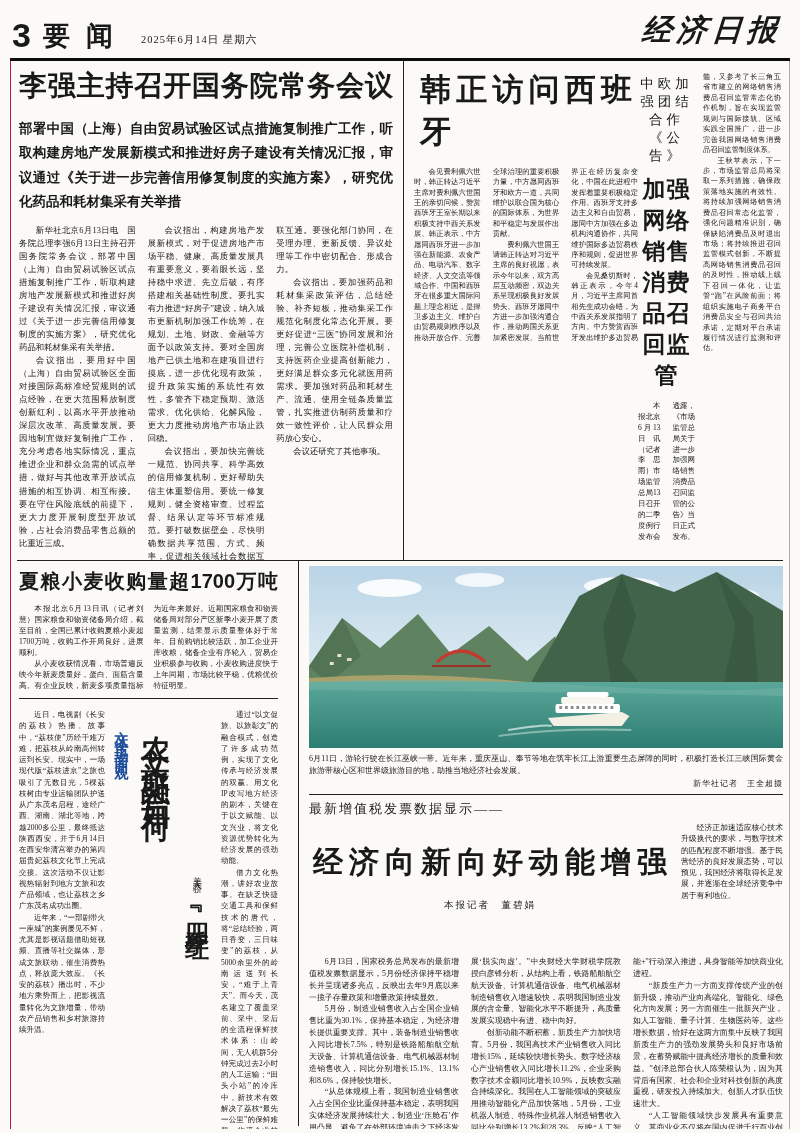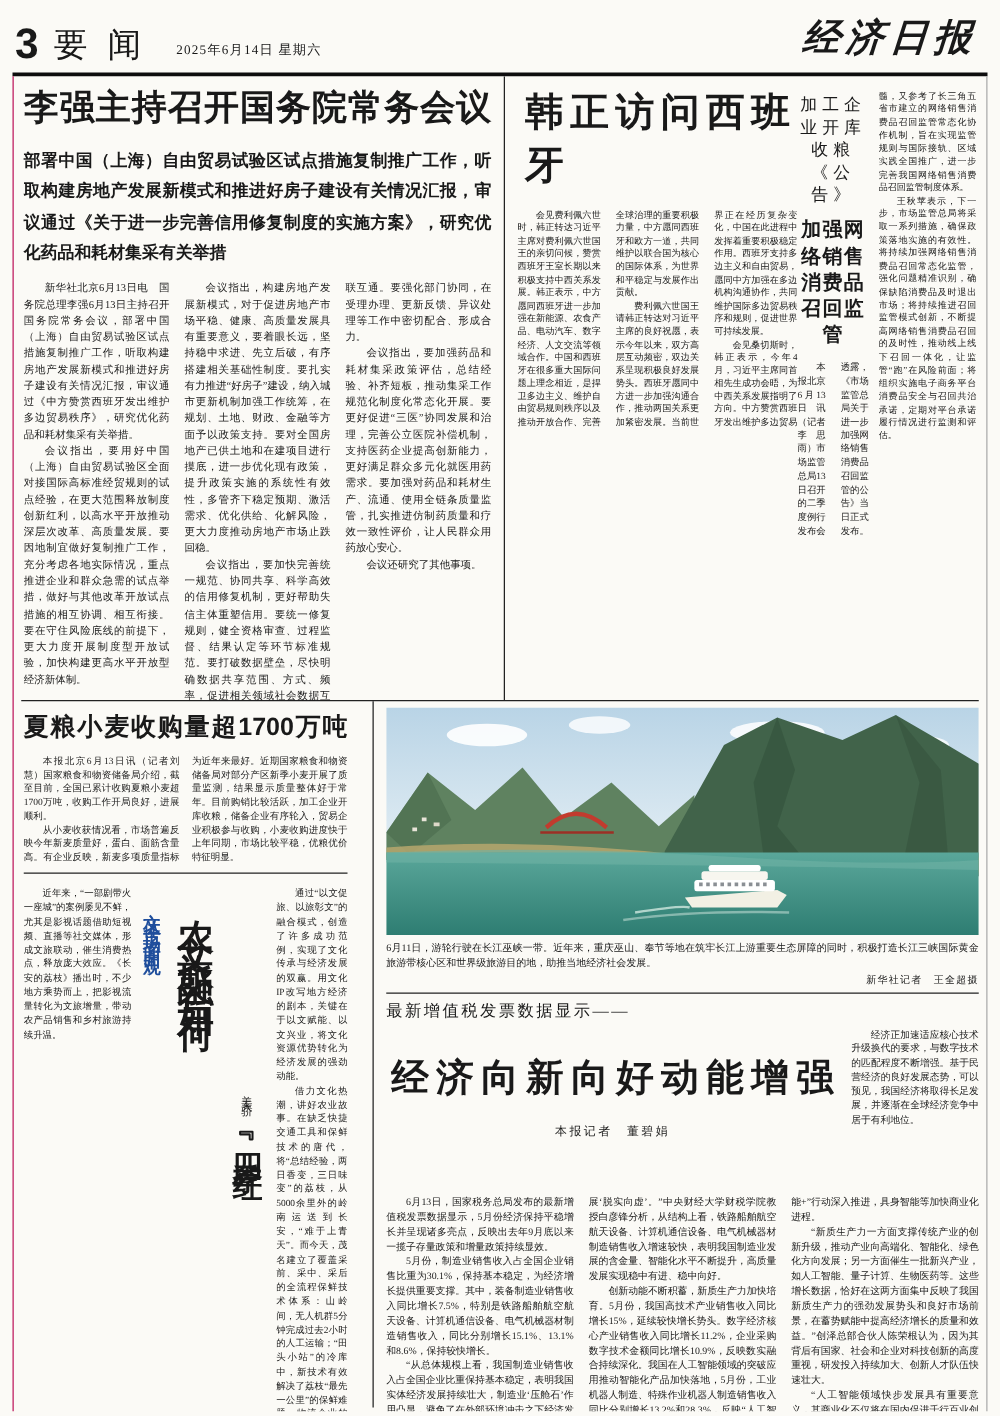--- a/index.html
+++ b/index.html
@@ -5,40 +5,40 @@
   * { margin:0; padding:0; box-sizing:border-box; }
   html,body { background:#e8e6e0; }
   .page {
     width:800px; height:1133px; margin:0 auto; background:#fbfaf6;
     padding:8px 10px 0; overflow:hidden; color:#191919;
     font-family:"Liberation Serif", serif;
   }
   
   .hdr { display:flex; align-items:flex-end; gap:12px; padding:2px 4px 7px 2px; border-bottom:3px solid #0d0d0d; }
   .hdr-num { font-family:"Liberation Sans", sans-serif; font-size:34px; font-weight:bold; line-height:.9; }
-  .hdr-sec { font-size:27px; font-weight:normal; letter-spacing:16px; line-height:1; padding-bottom:1px; }
+  .hdr-sec { font-size:27px; font-weight:bold; letter-spacing:16px; line-height:1; padding-bottom:1px; }
   .hdr-date { font-size:10.5px; padding-bottom:4px; letter-spacing:1px; }
   .hdr-logo { margin-left:auto; font-size:30px; font-weight:bold; font-style:italic; letter-spacing:5px; padding-right:4px; transform:skewX(-4deg); }
   
   .content { border-left:1px solid #be185d; border-right:1px solid #aaa; padding:0 6px; height:1068px; overflow:hidden; }
   .rule { border:none; border-top:1px solid #222; margin:5px 0; }
   .para { text-indent:2em; text-align:justify; }
   
   .top-row { display:flex; height:500px; border-bottom:1px solid #222; }
   .art-liqiang { width:386px; padding:6px 10px 0 2px; }
   .lq-headline { font-family:"Liberation Sans", sans-serif; font-size:28px; font-weight:bold; text-align:justify; text-align-last:justify; margin-bottom:12px; }
   .lq-subtitle { font-size:13.5px; font-weight:bold; line-height:1.8; text-align:justify; margin-bottom:10px; }
   .lq-body { column-count:3; column-gap:12px; column-fill:auto; height:350px; overflow:hidden; font-size:8.4px; line-height:1.55; }
   .top-right { flex:1; border-left:1px solid #222; padding:6px 2px 0 10px; display:flex; flex-direction:row; }
   .hz-headline { font-size:31px; font-weight:bold; text-align:justify; text-align-last:justify; padding:2px 6px; margin-bottom:12px; }
   .hz-body { column-count:3; column-gap:12px; column-fill:auto; height:182px; overflow:hidden; font-size:7.3px; line-height:1.42; }
   .recall { display:flex; gap:8px; flex:1; padding-top:3px; }
   .recall-main { flex:1; }
   .recall-kicker { text-align:center; font-size:13.5px; letter-spacing:4px; margin:5px 0 9px; }
-  .recall-headline { font-family:"Liberation Sans", sans-serif; text-align:center; font-size:16px; font-weight:bold; letter-spacing:1px; margin-bottom:10px; }
+  .recall-headline { font-family:"Liberation Sans", sans-serif; text-align:center; font-size:23px; font-weight:bold; letter-spacing:1px; margin-bottom:10px; }
   .recall-body { column-count:2; column-gap:12px; column-fill:auto; height:152px; overflow:hidden; font-size:7.5px; line-height:1.45; }
   .recall-side { width:78px; font-size:7.2px; line-height:1.45; overflow:hidden; padding-top:2px; }
   .recall-side .para { text-indent:0; }
   .recall-side .para + .para { text-indent:2em; }
   
   .bottom-row { display:flex; height:565px; }
   .left-rail { width:282px; border-right:1px solid #222; padding:7px 20px 0 2px; }
   .wh-headline { font-family:"Liberation Sans", sans-serif; font-size:20px; font-weight:bold; text-align:justify; text-align-last:justify; margin-bottom:8px; }
   .wh-body { column-count:2; column-gap:10px; column-fill:auto; height:90px; overflow:hidden; font-size:7.6px; line-height:1.45; }
   .culture { display:flex; gap:7px; height:432px; overflow:hidden; padding-top:5px; }
@@ -75,42 +75,42 @@
   </div>
 
   <div class="content">
 
     <div class="top-row">
 
       <div class="art-liqiang">
         <div class="lq-headline">李强主持召开国务院常务会议</div>
         <div class="lq-subtitle">部署中国（上海）自由贸易试验区试点措施复制推广工作，听取构建房地产发展新模式和推进好房子建设有关情况汇报，审议通过《关于进一步完善信用修复制度的实施方案》，研究优化药品和耗材集采有关举措</div>
         <div class="lq-body">
-            <p class="para">新华社北京6月13日电　国务院总理李强6月13日主持召开国务院常务会议，部署中国（上海）自由贸易试验区试点措施复制推广工作，听取构建房地产发展新模式和推进好房子建设有关情况汇报，审议通过《中方赞赏西班牙发出维护多边贸易秩序》，研究优化药品和耗材集采有关举措。</p>
-            <p class="para">会议指出，要用好中国（上海）自由贸易试验区全面对接国际高标准经贸规则的试点经验，在更大范围释放制度创新红利，以高水平开放推动深层次改革、高质量发展。要因地制宜做好复制推广工作，充分考虑各地实际情况，重点推进企业和群众急需的试点举措，做好与其他改革开放试点措施的相互协调、相互衔接。要在守住风险底线的前提下，更大力度开展制度型开放试验，加快构建更高水平开放型经济新体制。</p>
+            <p class="para">新华社北京6月13日电　国务院总理李强6月13日主持召开国务院常务会议，部署中国（上海）自由贸易试验区试点措施复制推广工作，听取构建房地产发展新模式和推进好房子建设有关情况汇报，审议通过《关于进一步完善信用修复制度的实施方案》，研究优化药品和耗材集采有关举措。</p>
+            <p class="para">会议指出，要用好中国（上海）自由贸易试验区全面对接国际高标准经贸规则的试点经验，在更大范围释放制度创新红利，以高水平开放推动深层次改革、高质量发展。要因地制宜做好复制推广工作，充分考虑各地实际情况，重点推进企业和群众急需的试点举措，做好与其他改革开放试点措施的相互协调、相互衔接。要在守住风险底线的前提下，更大力度开展制度型开放试验，占社会消费品零售总额的比重近三成。</p>
             <p class="para">会议指出，构建房地产发展新模式，对于促进房地产市场平稳、健康、高质量发展具有重要意义，要着眼长远，坚持稳中求进、先立后破，有序搭建相关基础性制度。要扎实有力推进“好房子”建设，纳入城市更新机制加强工作统筹，在规划、土地、财政、金融等方面予以政策支持。要对全国房地产已供土地和在建项目进行摸底，进一步优化现有政策，提升政策实施的系统性有效性，多管齐下稳定预期、激活需求、优化供给、化解风险，更大力度推动房地产市场止跌回稳。</p>
             <p class="para">会议指出，要加快完善统一规范、协同共享、科学高效的信用修复机制，更好帮助失信主体重塑信用。要统一修复规则，健全资格审查、过程监督、结果认定等环节标准规范。要打破数据壁垒，尽快明确数据共享范围、方式、频率，促进相关领域社会数据互联互通。要强化部门协同，在受理办理、更新反馈、异议处理等工作中密切配合、形成合力。</p>
             <p class="para">会议指出，要加强药品和耗材集采政策评估，总结经验、补齐短板，推动集采工作规范化制度化常态化开展。要更好促进“三医”协同发展和治理，完善公立医院补偿机制，支持医药企业提高创新能力，更好满足群众多元化就医用药需求。要加强对药品和耗材生产、流通、使用全链条质量监管，扎实推进仿制药质量和疗效一致性评价，让人民群众用药放心安心。</p>
             <p class="para">会议还研究了其他事项。</p>
           </div>
       </div>
 
       <div class="top-right">
         <div>
           <div class="hz-headline">韩正访问西班牙</div>
           <div class="hz-body">
               <p class="para">会见费利佩六世时，韩正转达习近平主席对费利佩六世国王的亲切问候，赞赏西班牙王室长期以来积极支持中西关系发展。韩正表示，中方愿同西班牙进一步加强在新能源、农食产品、电动汽车、数字经济、人文交流等领域合作。中国和西班牙在很多重大国际问题上理念相近，是捍卫多边主义、维护自由贸易规则秩序以及推动开放合作、完善全球治理的重要积极力量，中方愿同西班牙和欧方一道，共同维护以联合国为核心的国际体系，为世界和平稳定与发展作出贡献。</p>
               <p class="para">费利佩六世国王请韩正转达对习近平主席的良好祝愿，表示今年以来，双方高层互动频密，双边关系呈现积极良好发展势头。西班牙愿同中方进一步加强沟通合作，推动两国关系更加紧密发展。当前世界正在经历复杂变化，中国在此进程中发挥着重要积极稳定作用。西班牙支持多边主义和自由贸易，愿同中方加强在多边机构沟通协作，共同维护国际多边贸易秩序和规则，促进世界可持续发展。</p>
               <p class="para">会见桑切斯时，韩正表示，今年4月，习近平主席同首相先生成功会晤，为中西关系发展指明了方向。中方赞赏西班牙发出维护多边贸易秩序、捍卫国际公平正义的声音，体现了中西关系对维护世界稳定和繁荣的重要意义。中方愿同西班牙一道，以两国建立全面战略伙伴关系20周年为契机，保持高层交往，深入推进互利合作，进一步加强在联合国、世界贸易组织等重要多边机制中的沟通协作和相互支持。在当前变乱交织的国际形势下，中欧加强团结合作，维护多边主义和自由贸易，有利于中欧，也有助于世界经济稳定。希望西班牙继续为促进中欧关系健康发展发挥积极作用。</p>
             </div>
         </div>
         <hr class="rule">
         <div class="recall">
           <div class="recall-main">
-            <div class="recall-kicker">加工企业开库收粮《公告》</div>
+            <div class="recall-kicker">中欧加强团结合作《公告》</div>
             <div class="recall-headline">加强网络销售消费品召回监管</div>
             <div class="recall-body">
                 <p class="para">本报北京6月13日讯（记者李思雨）市场监管总局13日召开的二季度例行发布会透露，《市场监管总局关于进一步加强网络销售消费品召回监管的公告》当日正式发布。该《公告》是缺陷消费品召回从线下向线上延伸的重要举措，将有利于进一步提升召回监管工作效能，织密线上消费放心网，提振和扩大消费。</p>
                 <p class="para">去年网上零售额突破13万亿元，占社会消费品零售总额的比重近三成。网络交易在带来便利的同时，也给召回监管带来诸多挑战。例如，平台经营者召回信息获取不畅、履责困难，消费者召回信息获取渠道有限、自主判定能力不足，跨境商品召回更是面临境外主体配合度低、落地难的困境。</p>
               </div>
           </div>
           <div class="recall-side">
               <p class="para">髓，又参考了长三角五省市建立的网络销售消费品召回监管常态化协作机制，旨在实现监管规则与国际接轨、区域实践全国推广，进一步完善我国网络销售消费品召回监管制度体系。</p>
               <p class="para">王秋苹表示，下一步，市场监管总局将采取一系列措施，确保政策落地实施的有效性。将持续加强网络销售消费品召回常态化监管，强化问题精准识别，确保缺陷消费品及时退出市场；将持续推进召回监管模式创新，不断提高网络销售消费品召回的及时性，推动线上线下召回一体化，让监管“跑”在风险前面；将组织实施电子商务平台消费品安全与召回共治承诺，定期对平台承诺履行情况进行监测和评估。</p>
             </div>
@@ -125,20 +125,21 @@
           <div class="wh-headline">夏粮小麦收购量超1700万吨</div>
           <div class="wh-body">
               <p class="para">本报北京6月13日讯（记者刘慧）国家粮食和物资储备局介绍，截至目前，全国已累计收购夏粮小麦超1700万吨，收购工作开局良好，进展顺利。</p>
               <p class="para">从小麦收获情况看，市场普遍反映今年新麦质量好，蛋白、面筋含量高。有企业反映，新麦多项质量指标为近年来最好。近期国家粮食和物资储备局对部分产区新季小麦开展了质量监测，结果显示质量整体好于常年。目前购销比较活跃，加工企业开库收粮，储备企业有序轮入，贸易企业积极参与收购，小麦收购进度快于上年同期，市场比较平稳，优粮优价特征明显。</p>
               <p class="para">新麦上市以来，各地强化市场化收购，在产销合作、农企对接等方面加大力度，引导多元主体积极入市，均衡购销，促进粮食顺畅流通，确保小麦收购平稳运行。同时，强化政策性收储，充分发挥最低收购价托底作用和储备轮换收购带动作用。</p>
             </div>
         </div>
         <hr class="rule">
         <div class="culture">
           <div class="cul-left">
+              <p class="para">近日，电视剧《长安的荔枝》热播。故事中，“荔枝使”历经千难万难，把荔枝从岭南高州转运到长安。现实中，一场现代版“荔枝进京”之旅也吸引了无数目光，5棵荔枝树由专业运输团队护送从广东茂名启程，途经广西、湖南、湖北等地，跨越2000多公里，最终抵达陕西西安，并于6月14日在西安华清宫举办的第四届贵妃荔枝文化节上完成交接。这次活动不仅让影视热辐射到地方文旅和农产品领域，也让荔枝之乡广东茂名成功出圈。</p>
               <p class="para">近年来，“一部剧带火一座城”的案例屡见不鲜，尤其是影视话题借助短视频、直播等社交媒体，形成文旅联动，催生消费热点，释放庞大效应。《长安的荔枝》播出时，不少地方乘势而上，把影视流量转化为文旅增量，带动农产品销售和乡村旅游持续升温。</p>
             </div>
           <div class="cul-center">
             <div class="cul-kicker">文体市场面面观</div>
             <div class="cul-headline">农文旅融合如何</div>
             <div class="cul-col3">
               <div class="cul-author">姜天骄</div>
               <div class="cul-quote">『四季红』</div>
             </div>
           </div>

